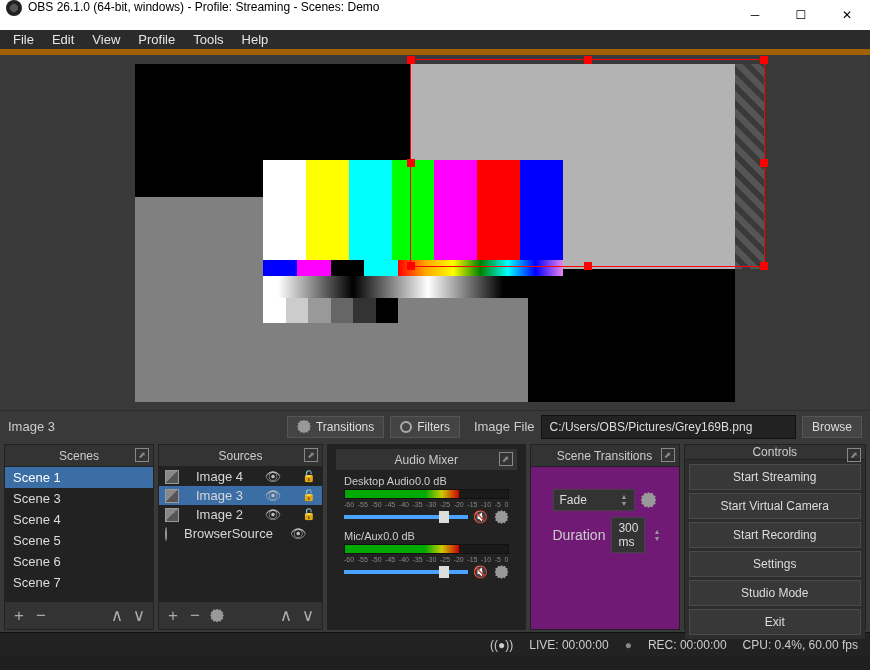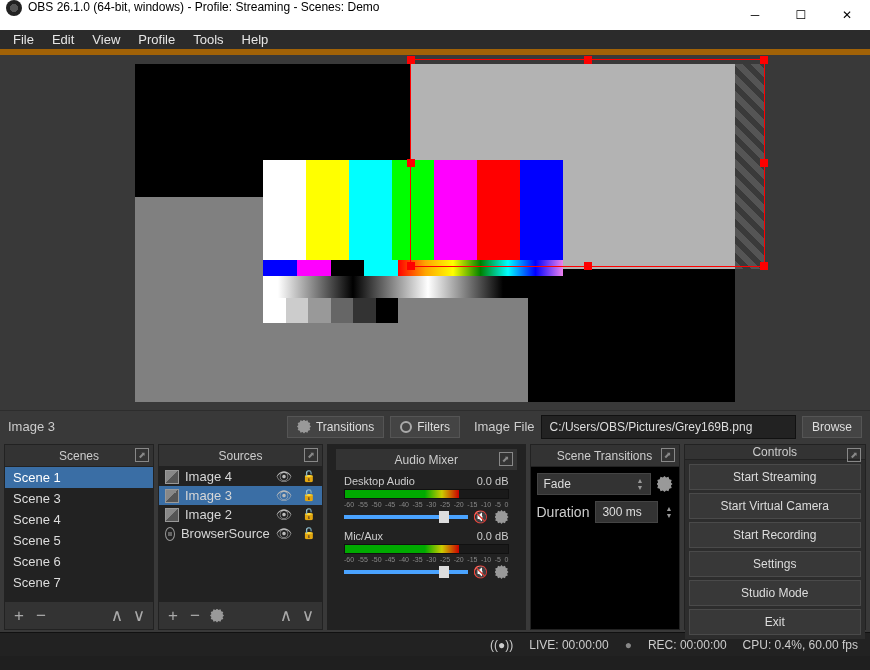--- a/index.html
+++ b/index.html
@@ -35,36 +35,36 @@
 .ctxbtn{background:#444;border:1px solid #555;padding:3px 9px;display:flex;align-items:center;gap:5px;font-size:12px;color:#ddd}
 .ctxinput{flex:1;background:#222;border:1px solid #111;color:#ddd;padding:4px 8px;font-size:12px}
 .docks{height:190px;display:flex;background:#393939;gap:4px;padding:2px 4px}
 .dock{background:#2d2d2d;border:1px solid #222;display:flex;flex-direction:column}
 .dock.scenes{width:150px}.dock.sources{width:165px}.dock.mixer{width:230px}.dock.trans{width:150px}.dock.controls{flex:1}
 .dockhdr{height:22px;background:#333;display:flex;align-items:center;justify-content:center;position:relative;font-size:12px;color:#ccc;border-bottom:1px solid #222}
 .dockhdr .pop{position:absolute;right:4px;top:3px;width:14px;height:14px;border:1px solid #888;color:#888;font-size:9px;display:flex;align-items:center;justify-content:center}
 .docklist{flex:1;overflow:auto;background:#222}
 .docklist .item{padding:3px 8px;font-size:13px;color:#ddd;display:flex;align-items:center;gap:6px}
 .docklist .item.sel{background:#3a6ea5;color:#fff}
-.srcitem{padding:2px 6px;display:flex;align-items:center;gap:6px;font-size:13px}
+.srcitem{padding:2px 6px;display:flex;align-items:center;gap:17px;font-size:13px}
 .srcitem.sel{background:#3a6ea5}
 .srcitem .eye{margin-left:auto;color:#bbb;font-size:13px}
 .srcitem .lock{color:#777;font-size:11px;margin-left:4px}
 .dockbtns{height:28px;background:#333;display:flex;align-items:center;gap:2px;padding:0 4px;border-top:1px solid #222}
 .ibtn{width:20px;height:20px;font-size:17px;color:#aaa;display:flex;align-items:center;justify-content:center}
 .mixer{flex:1;padding:4px 8px;background:#222;overflow:hidden}
 .mixch{margin-bottom:6px}
-.mixch .hdr{display:flex;justify-content:space-between;font-size:11px;color:#ccc}
+.mixch .hdr{display:flex;font-size:11px;color:#ccc}
 .meter{height:10px;background:#1a1a1a;border:1px solid #111;position:relative;margin:2px 0}
 .meter .fill{position:absolute;left:0;top:0;bottom:0;width:70%;background:linear-gradient(90deg,#0a0 70%,#cc0 85%,#c00 100%)}
 .scale{font-size:7px;color:#888;display:flex;justify-content:space-between}
 .slider{display:flex;align-items:center;gap:6px;margin-top:2px}
 .slider .track{flex:1;height:4px;background:#4aa3ff;position:relative}
 .slider .thumb{position:absolute;right:15%;top:-4px;width:10px;height:12px;background:#ddd}
-.trans-body{padding:6px;background:#000000;flex:1}
+.trans-body{padding:22px;background:#701a75;flex:1}
 .trans-row{display:flex;align-items:center;gap:6px;margin-bottom:6px}
 .trans-sel{flex:1;background:#333;border:1px solid #444;padding:3px 6px;font-size:12px;color:#ddd;display:flex;justify-content:space-between;align-items:center}
 .trans-inp{width:70px;background:#333;border:1px solid #444;padding:3px 6px;font-size:12px;color:#ddd;display:flex;justify-content:space-between}
 .ctrl-body{padding:4px;background:#2d2d2d;flex:1;display:flex;flex-direction:column;gap:3px}
 .cbtn{background:#383838;border:1px solid #4a4a4a;padding:5px;font-size:12px;color:#ddd;text-align:center}
 .statusbar{height:24px;background:#222;border-top:1px solid #111;display:flex;align-items:center;justify-content:flex-end;gap:16px;padding:0 12px;font-size:12px;color:#ccc}
 .spinner{display:flex;flex-direction:column;margin-left:2px}
 .spinner span{font-size:7px;line-height:7px;color:#999;text-align:center}
 .gear{display:inline-block;width:14px;height:14px;background:#999;clip-path:polygon(50% 0%,60% 10%,75% 5%,80% 20%,95% 25%,90% 40%,100% 50%,90% 60%,95% 75%,80% 80%,75% 95%,60% 90%,50% 100%,40% 90%,25% 95%,20% 80%,5% 75%,10% 60%,0% 50%,10% 40%,5% 25%,20% 20%,25% 5%,40% 10%)}
 .icoimg{width:14px;height:14px;background:linear-gradient(135deg,#888 50%,#555 50%);border:1px solid #999}

